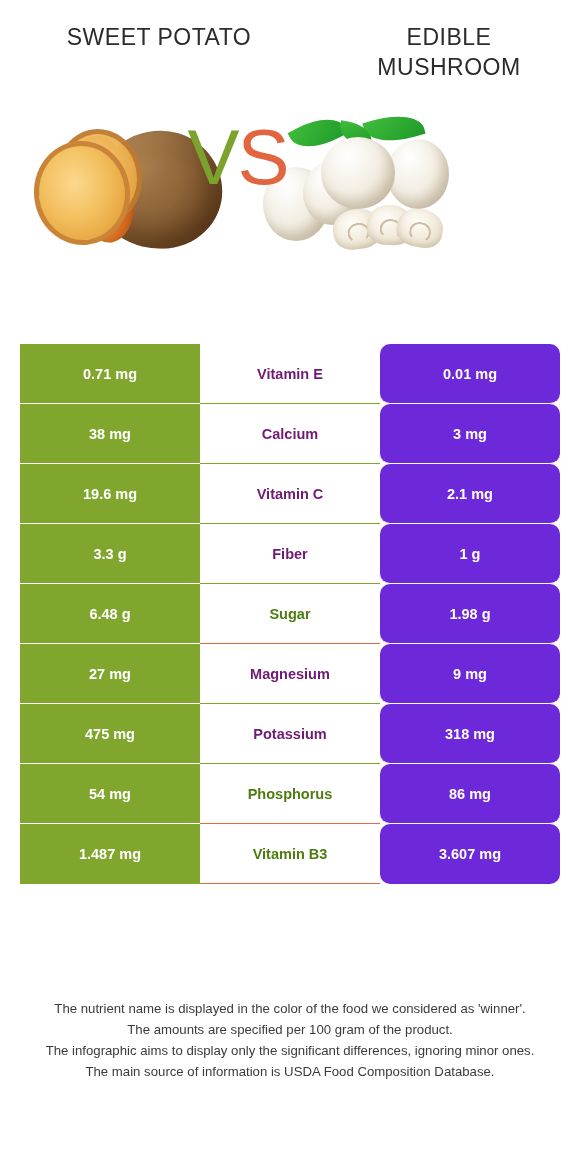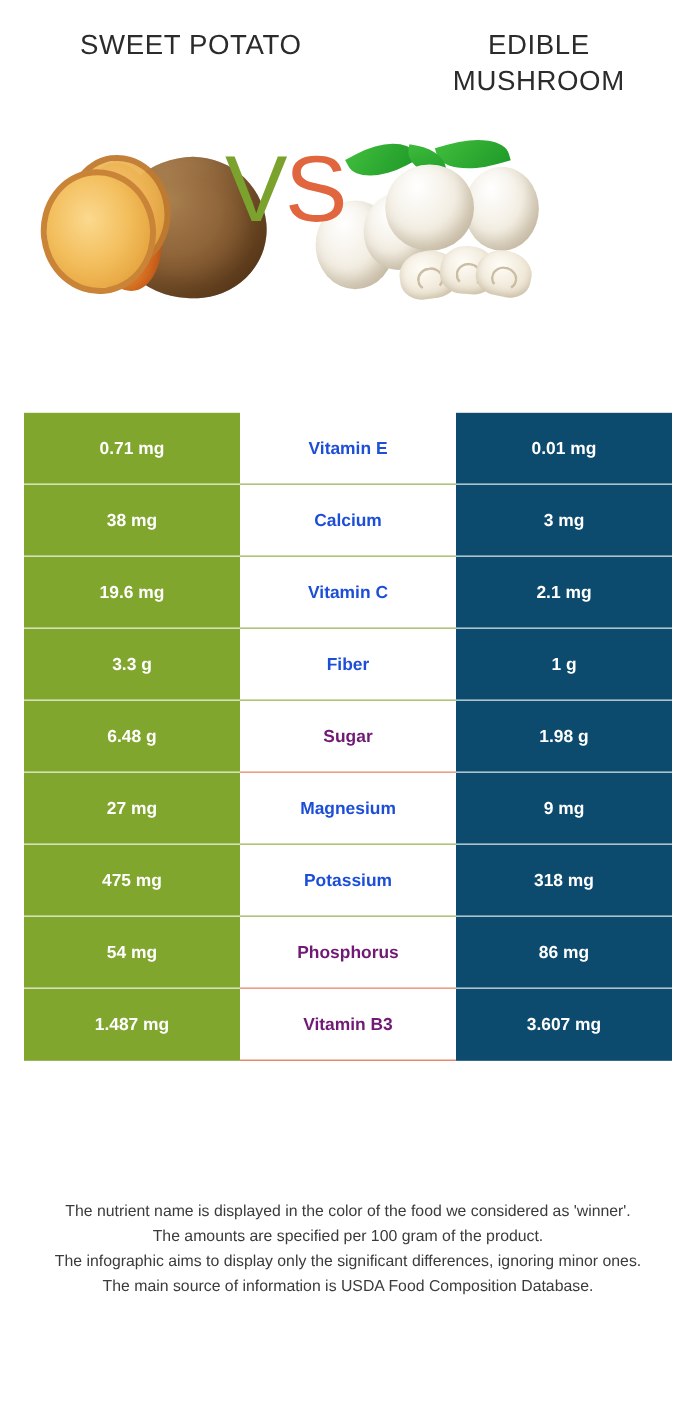--- a/index.html
+++ b/index.html
@@ -182,27 +182,28 @@
     color: #ffffff;
   }
   .cell-mid {
     width: 180px;
     background: #ffffff;
     font-weight: 700;
     font-size: 14.5px;
   }
   .cell-right {
     width: 180px;
-    background: #0c4a6e;
+    background: #6d28d9;
     color: #ffffff;
+    border-radius: 10px;
   }
   
   .nrow .cell-mid { border-bottom: 1px solid transparent; }
-  .nrow.win-green .cell-mid { border-bottom-color: #80A62E; color: #1d4ed8; }
-  .nrow.win-orange .cell-mid { border-bottom-color: #E26A45; color: #701a75; }
+  .nrow.win-green .cell-mid { border-bottom-color: #80A62E; color: #701a75; }
+  .nrow.win-orange .cell-mid { border-bottom-color: #E26A45; color: #4d7c0f; }
   .nrow .cell-left  { border-bottom: 1px solid #ffffff; }
   .nrow .cell-right { border-bottom: 1px solid #ffffff; }
   .nrow:last-child .cell-left,
   .nrow:last-child .cell-right { border-bottom: none; }
 
   
   .footer {
     position: absolute;
     left: 20px;
     top: 998px;

